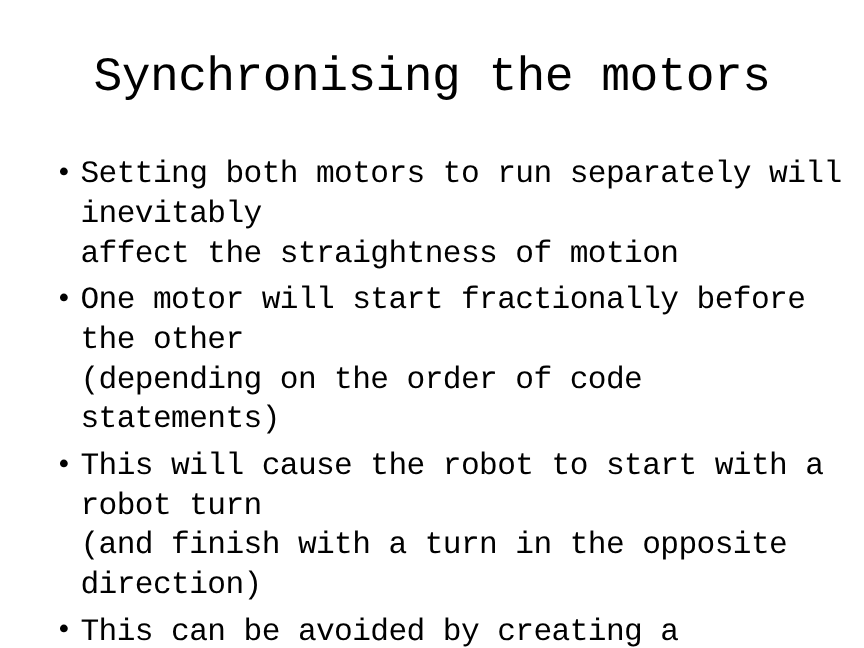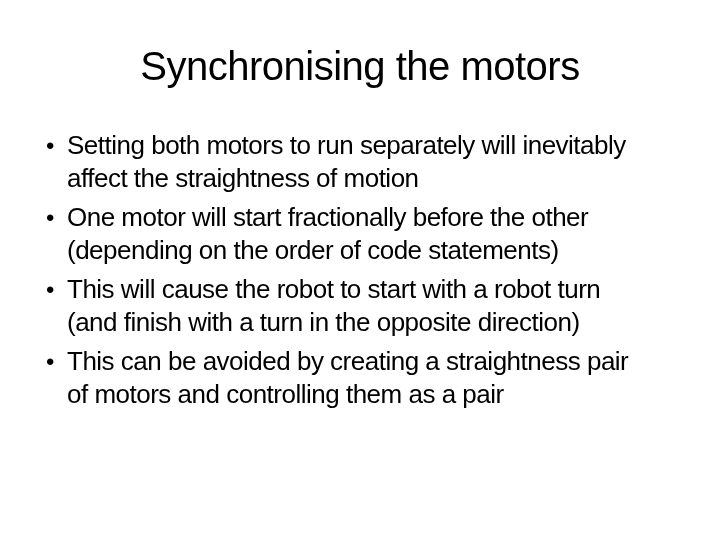--- a/index.html
+++ b/index.html
@@ -11,20 +11,21 @@
     height: 540px;
     background: #ffffff;
     overflow: hidden;
     font-family: "Liberation Sans", sans-serif;
   }
   .slide {
     position: relative;
     width: 720px;
     height: 484px;
     background: #ffffff;
+    font-family: Liberation Mono, monospace;
   }
   .slide-title {
     position: absolute;
     top: 46px;
     left: 0;
     width: 720px;
     margin: 0;
     text-align: center;
     font-size: 40px;
     font-weight: 400;

